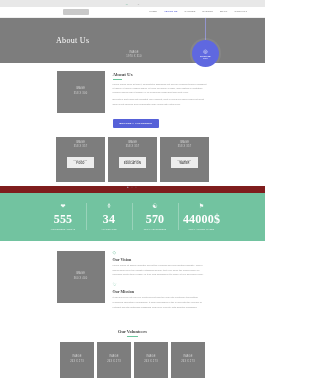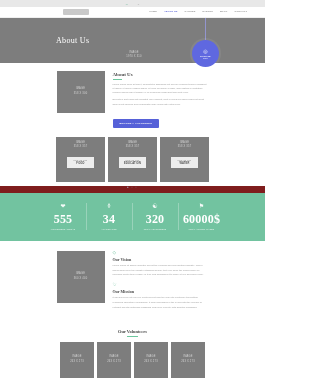--- a/index.html
+++ b/index.html
@@ -266,26 +266,26 @@
       <span class="snum">555</span>
       <span class="slabel">VOLUNTEERS ABROAD</span>
     </div>
     <div class="stat">
       <span class="sicon">⚱</span>
       <span class="snum">34</span>
       <span class="slabel">AWARDS WON</span>
     </div>
     <div class="stat">
       <span class="sicon">☯</span>
-      <span class="snum">320</span>
+      <span class="snum">570</span>
       <span class="slabel">TOTAL VOLUNTEERS</span>
     </div>
     <div class="stat">
       <span class="sicon">⚑</span>
-      <span class="snum">60000$</span>
+      <span class="snum">44000$</span>
       <span class="slabel">TOTAL AMOUNT RAISED</span>
     </div>
   </div>
 
   <div class="vm">
     <div class="ph vm-img">
       <div>IMAGE</div>
       <div>360 X 440</div>
     </div>
     <div class="vm-txt">

